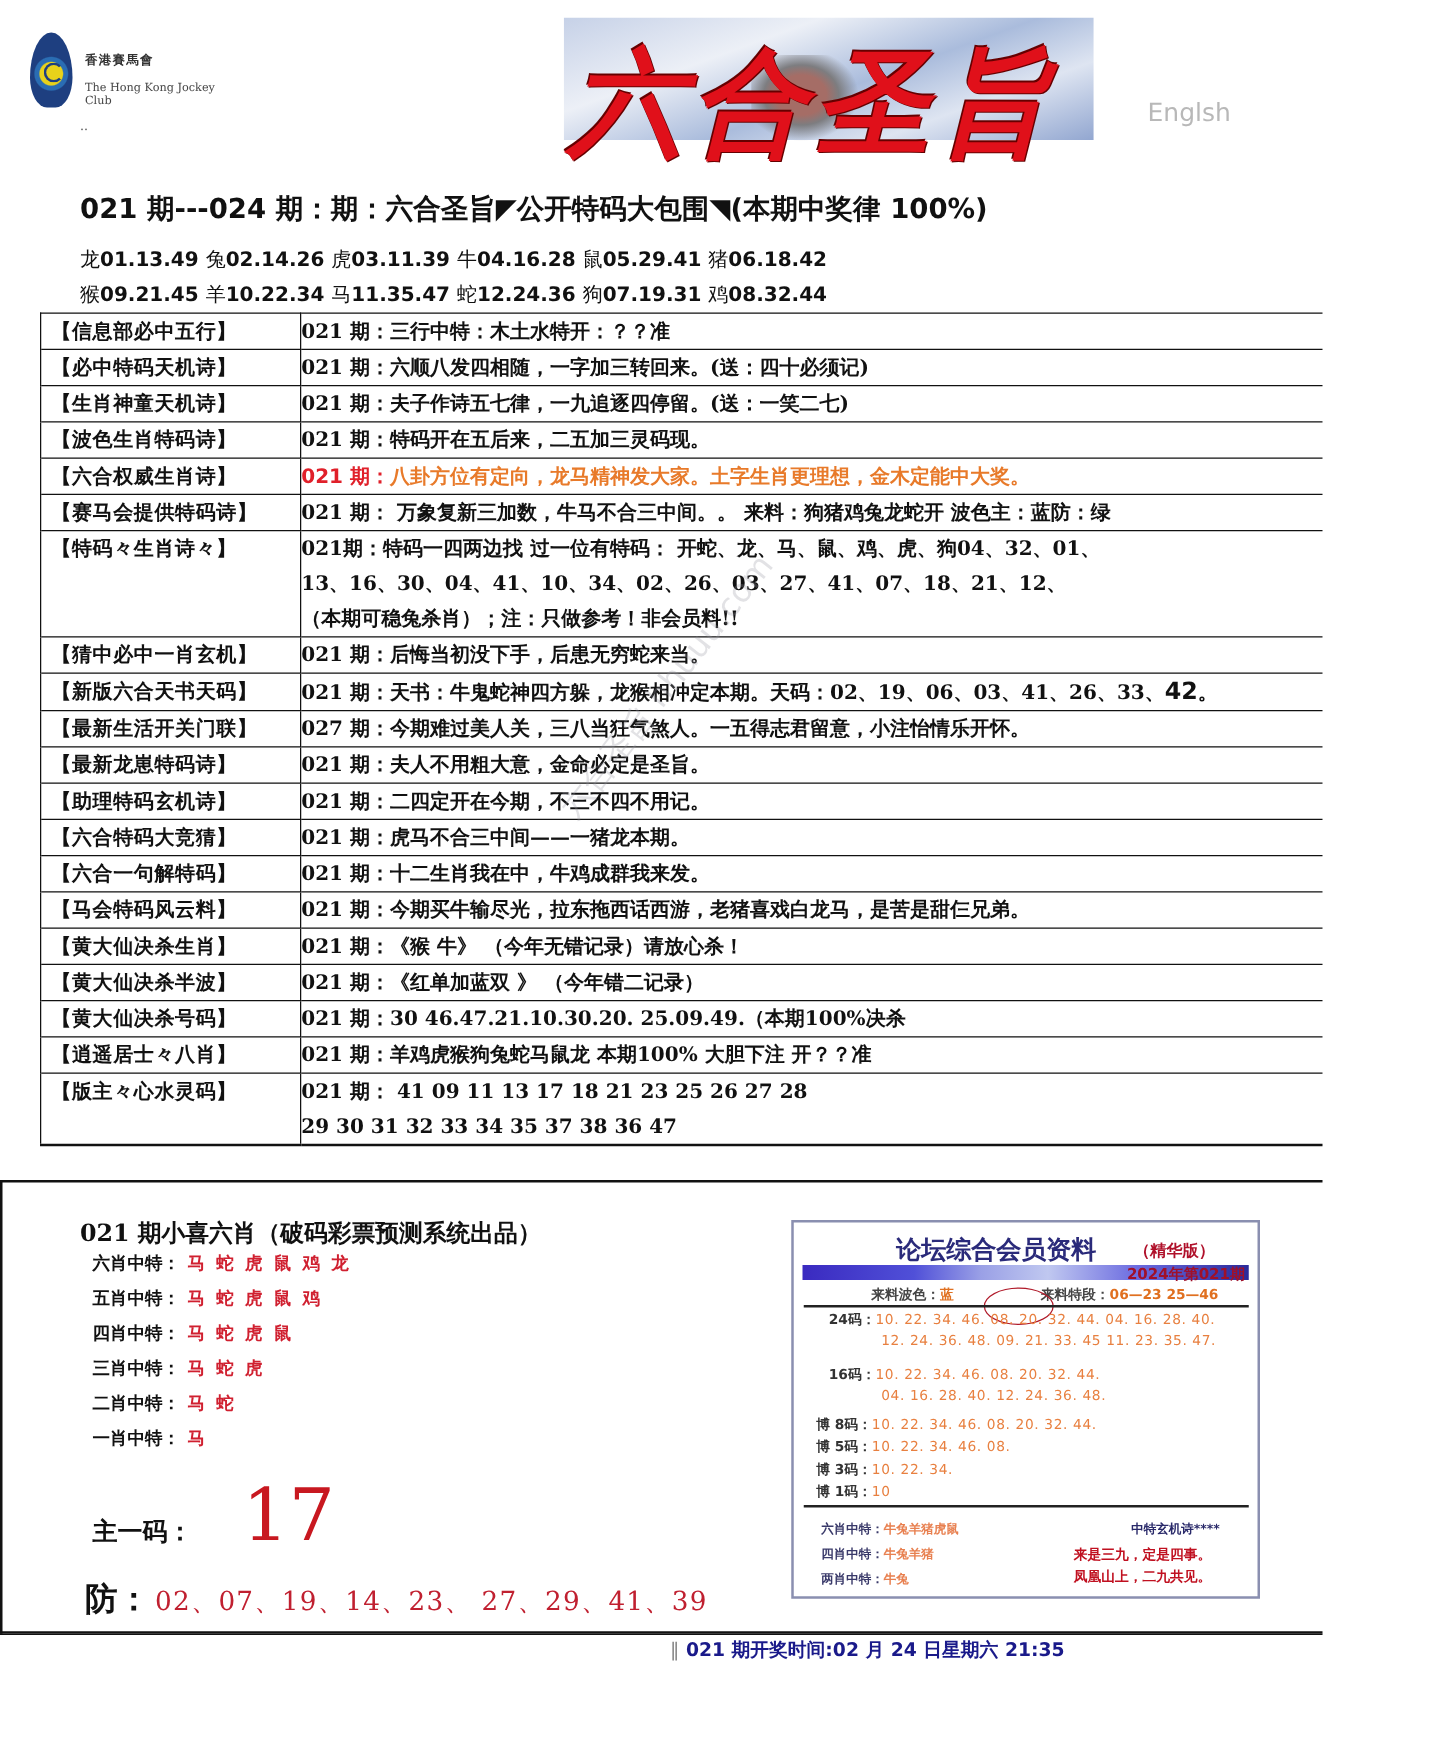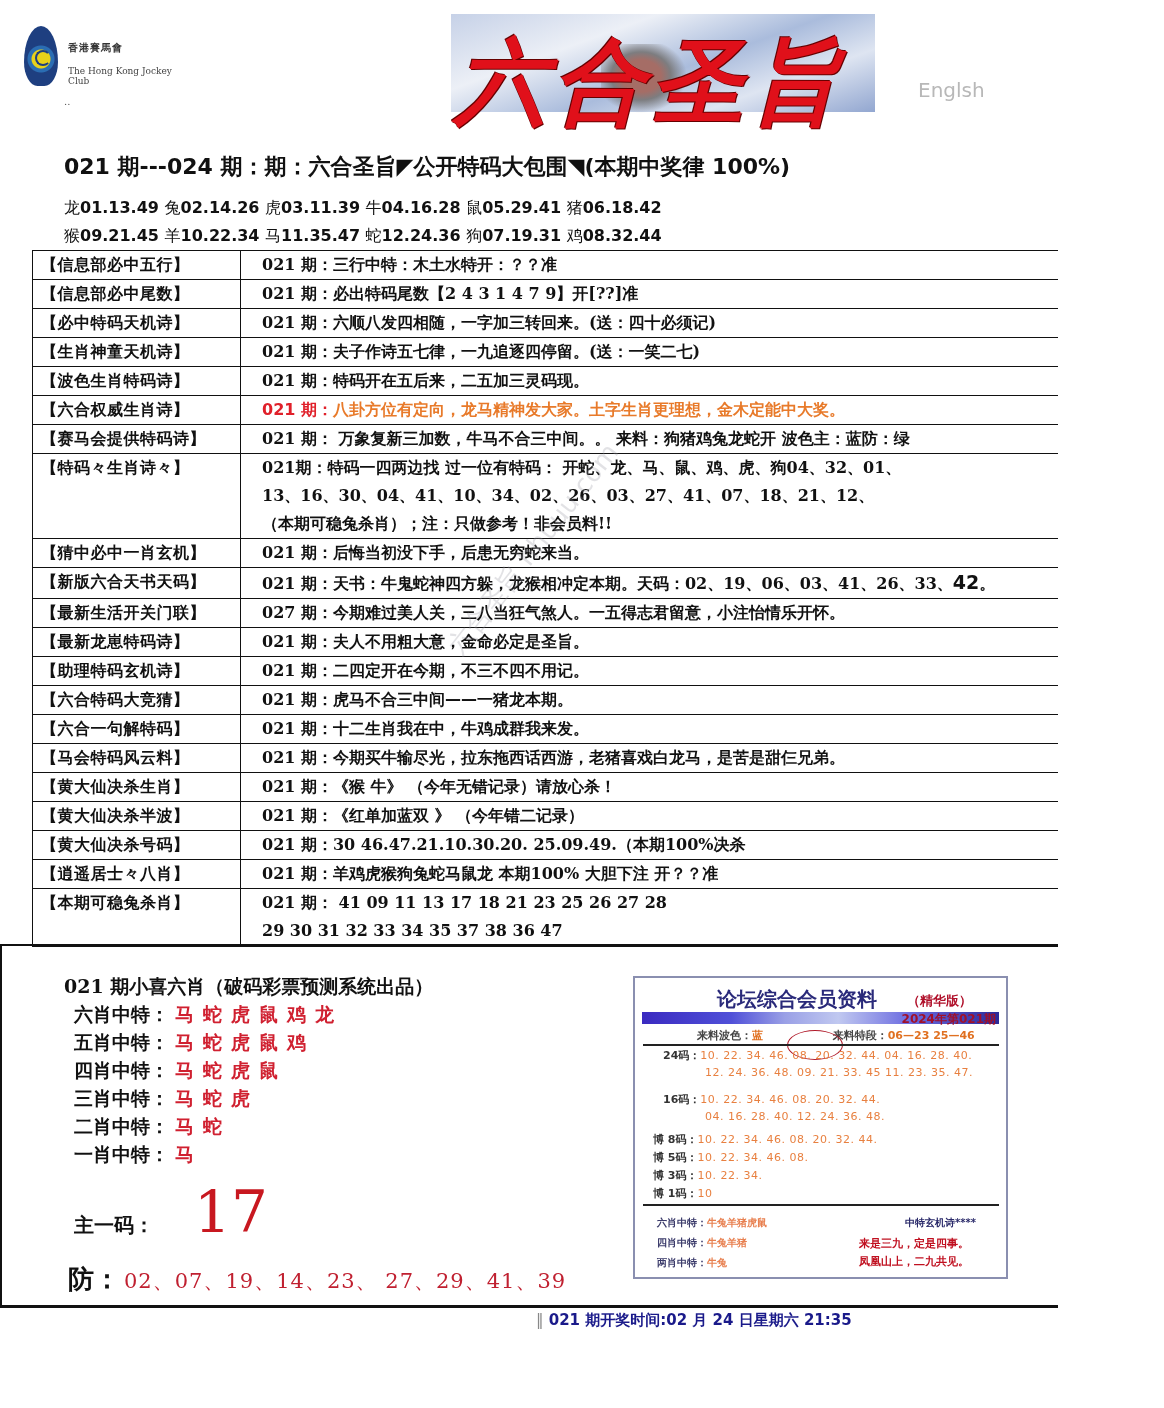--- a/index.html
+++ b/index.html
@@ -28,31 +28,31 @@
   .lang-link { position: absolute; left: 918px; top: 78px; font-size: 20px; color: #b8b8b8; font-family: "DejaVu Sans", sans-serif; }
 
   .headline { position: absolute; left: 64px; top: 152px; font-size: 22px; font-weight: bold; font-family: "DejaVu Sans", sans-serif; white-space: nowrap; }
   .zodiac-line { position: absolute; left: 64px; font-size: 16px; font-weight: bold; font-family: "DejaVu Sans", sans-serif; white-space: nowrap; }
   .zodiac-line span.z { font-weight: normal; font-family: "DejaVu Serif", serif; }
 
   
   .info-table { position: absolute; left: 32px; top: 250px; width: 1026px; border-collapse: collapse; }
   .info-table td { font-size: 16px; line-height: 28px; vertical-align: top; border-top: 1.5px solid #111; }
   .info-table td.lab { width: 208px; border-left: 1.5px solid #111; border-right: 1.5px solid #111; padding-left: 8px; font-weight: bold; white-space: nowrap; letter-spacing: 0.5px; }
-  .info-table td.val { padding-left: 21px; font-weight: bold; white-space: nowrap; margin-left: 20px; }
+  .info-table td.val { padding-left: 0; font-weight: bold; white-space: nowrap; margin-left: 20px; }
   .info-table tr.last td { border-bottom: 2px solid #111; }
   .val .num { font-family: "DejaVu Sans", sans-serif; }
   .val.red { color: #e87a2a; }
   .val.red .num { color: #e0202a; }
   .big42 { font-family: "DejaVu Sans", sans-serif; font-size: 19px; font-weight: bold; }
 
   
   .bottom-box { position: absolute; left: 0; top: 944px; width: 1058px; height: 363px; border-top: 2px solid #111; border-left: 2px solid #111; border-bottom: 2px solid #111; }
   .pred-title { position: absolute; left: 64px; top: 974px; font-size: 19px; font-weight: bold; white-space: nowrap; }
-  .pred-row { position: absolute; left: 74px; font-size: 19px; font-weight: bold; white-space: nowrap; }
+  .pred-row { position: absolute; left: 74px; font-size: 14px; font-weight: bold; white-space: nowrap; }
   .pred-row .zs { color: #d02030; letter-spacing: 9px; margin-left: 6px; }
   .main-code-label { position: absolute; left: 74px; top: 1212px; font-size: 20px; font-weight: bold; }
   .main-code { position: absolute; left: 194px; top: 1178px; font-size: 58px; color: #c81820; font-family: "DejaVu Serif", serif; }
   .guard { position: absolute; left: 68px; top: 1262px; font-size: 26px; font-weight: bold; white-space: nowrap; }
   .guard .nums { color: #c02030; font-size: 21px; font-weight: normal; margin-left: 4px; letter-spacing: 1px; }
 
   
   .card { position: absolute; left: 633px; top: 976px; width: 375px; height: 303px; border: 2px solid #8a8fb0; background: #fff; font-family: "DejaVu Sans", sans-serif; }
   .card-title { position: absolute; left: 82px; top: 8px; font-size: 20px; font-weight: bold; color: #2a2a7a; white-space: nowrap; }
   .card-edition { position: absolute; left: 272px; top: 14px; font-size: 13px; font-weight: bold; color: #b0102a; }
@@ -100,26 +100,20 @@
 
 <table class="info-table">
   <tbody id="tbody">
       <tr>
         <td class="lab">【信息部必中五行】</td>
         <td class="val">
           <div><span>021 期：三行中特：木土水特开：？？准</span></div>
         </td>
       </tr>
       <tr>
-        <td class="lab">【信息部必中尾数】</td>
-        <td class="val">
-          <div><span>021 期：必出特码尾数【2 4 3 1 4 7 9】开[??]准</span></div>
-        </td>
-      </tr>
-      <tr>
         <td class="lab">【必中特码天机诗】</td>
         <td class="val">
           <div><span>021 期：六顺八发四相随，一字加三转回来。(送：四十必须记)</span></div>
         </td>
       </tr>
       <tr>
         <td class="lab">【生肖神童天机诗】</td>
         <td class="val">
           <div><span>021 期：夫子作诗五七律，一九追逐四停留。(送：一笑二七)</span></div>
         </td>
@@ -216,21 +210,21 @@
           <div><span>021  期：30 46.47.21.10.30.20.  25.09.49.（本期100%决杀</span></div>
         </td>
       </tr>
       <tr>
         <td class="lab">【逍遥居士々八肖】</td>
         <td class="val">
           <div><span>021  期：羊鸡虎猴狗兔蛇马鼠龙 本期100% 大胆下注          开？？准</span></div>
         </td>
       </tr>
       <tr class="last">
-        <td class="lab">【本期可稳兔杀肖】</td>
+        <td class="lab">【版主々心水灵码】</td>
         <td class="val" style="line-height: 28px;">
           <div><span>021 期：  41  09  11   13   17   18   21   23   25   26   27   28</span></div>
           <div style="padding-left: 0px;"><span>29   30   31   32   33   34   35   37   38   36   47</span></div>
         </td>
       </tr>
     </tbody>
 </table>
 
 <div class="watermark">六合圣旨 hhuuu.com</div>
 

